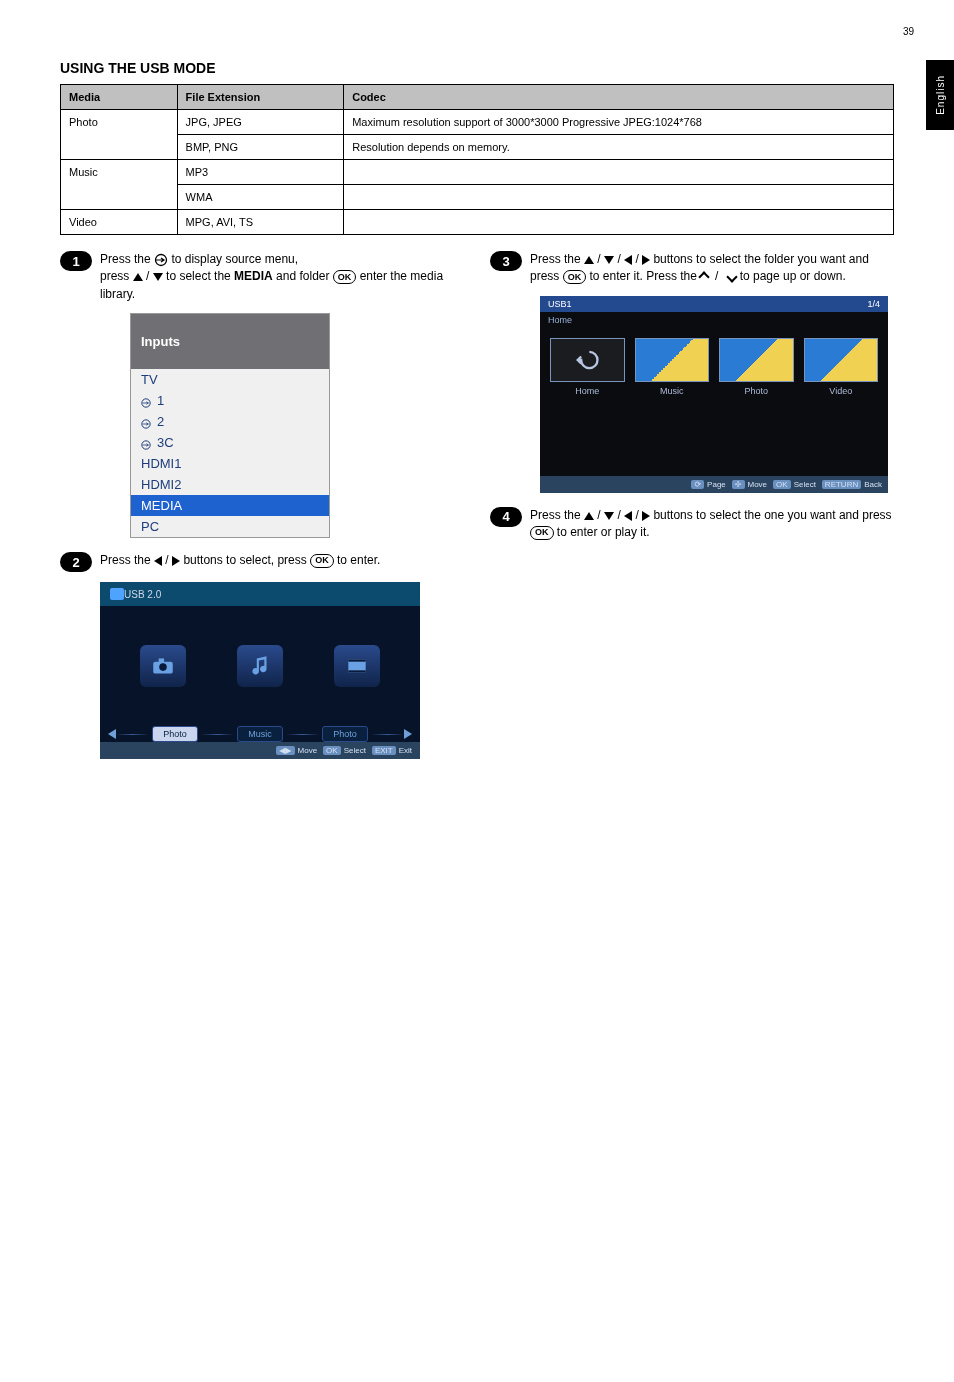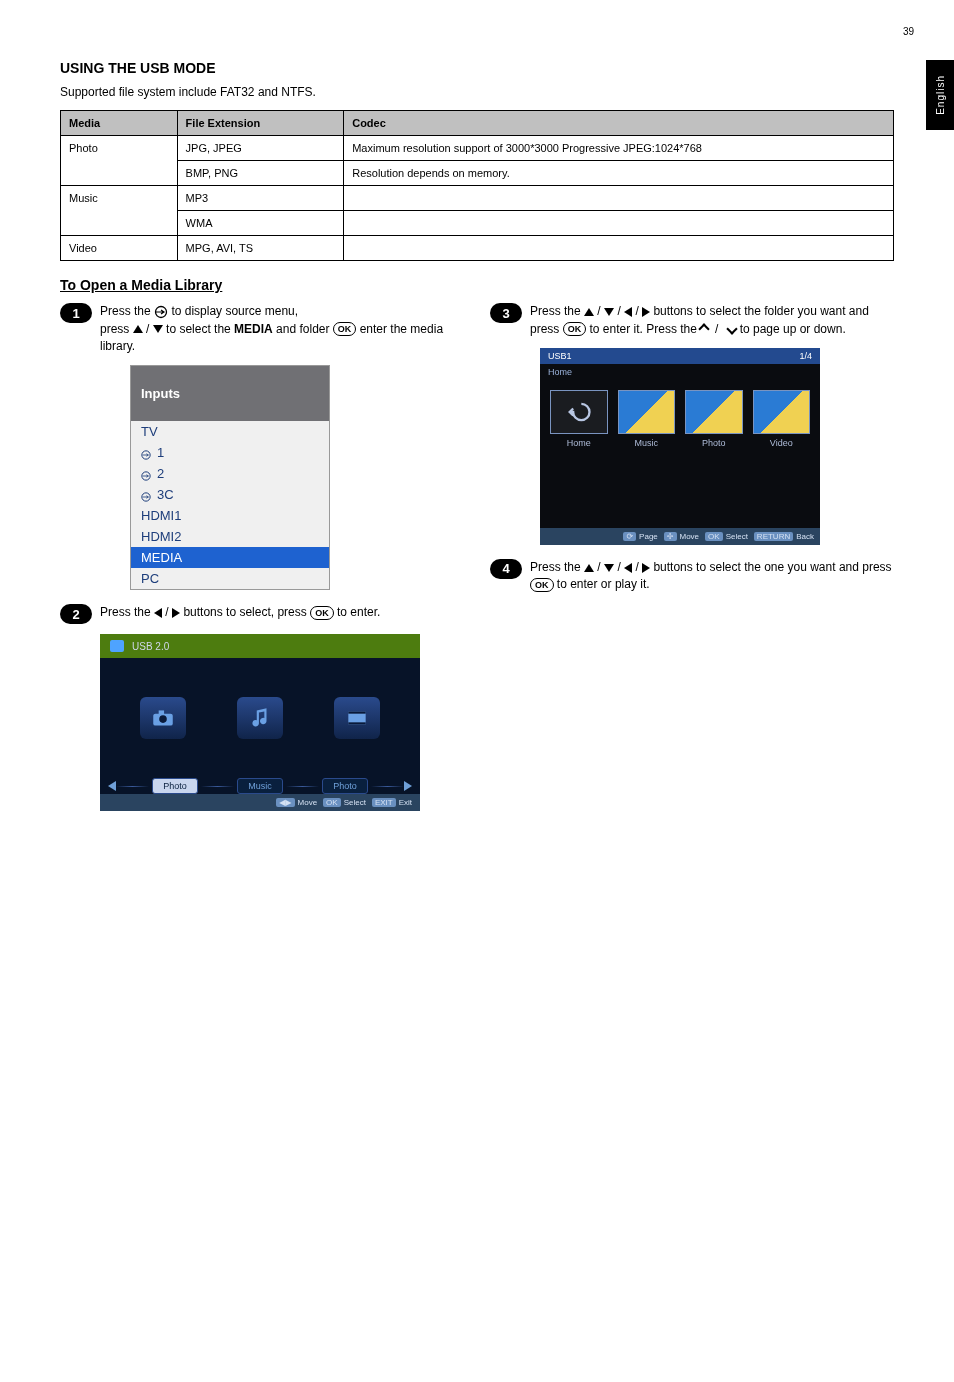--- a/index.html
+++ b/index.html
@@ -22,37 +22,37 @@
   .inline-icon{display:inline-flex;align-items:center;justify-content:center;vertical-align:middle}
   .ok-btn{display:inline-flex;align-items:center;justify-content:center;border:1.5px solid #000;border-radius:10px;padding:0 4px;font-size:9px;font-weight:bold;height:14px;vertical-align:middle}
   
   .menu-box{width:200px;margin:8px 0 14px 70px;border:1px solid #999;font-size:13px}
   .menu-title{background:#707074;color:#fff;font-weight:bold;padding:20px 10px}
   .menu-item{padding:3px 10px;color:#1e3e7b;display:flex;align-items:flex-end;gap:6px;background:#f0f0f0}
   .menu-item.sel{background:#1e62d0;color:#fff}
   .src-icon{width:10px;height:10px;display:inline-block}
   
   .media1{width:320px;margin:10px 0 0 40px;background:#071328;color:#cfd7ea;font-size:10px}
-  .m1-top{background:#4d7c0f;padding:6px 10px;display:flex;align-items:center;gap:8px}
+  .m1-top{background:#0c4a6e;padding:6px 10px;display:flex;align-items:center;}
   .m1-top .usb-icn{width:14px;height:12px;background:#4ea3ff;border-radius:2px}
   .m1-body{height:120px;display:flex;align-items:center;justify-content:space-around;padding:0 14px}
   .m1-tile{width:46px;height:42px;background:linear-gradient(#2a4a8c,#10244a);border-radius:6px;display:flex;align-items:center;justify-content:center}
   .m1-tile svg{width:26px;height:26px}
   .m1-row{display:flex;align-items:center;color:#6fa0d8;font-size:9px}
   .m1-row .arrow{width:0;height:0;border-top:5px solid transparent;border-bottom:5px solid transparent}
   .m1-row .arrow.l{border-right:8px solid #6fa0d8;margin-left:8px}
   .m1-row .arrow.r{border-left:8px solid #6fa0d8;margin-right:8px}
   .m1-row .bar{flex:1;height:1px;background:linear-gradient(to right,transparent,#3a5a9a,transparent)}
   .m1-row .lbl{padding:2px 10px;border:1px solid #2a4a8c;border-radius:3px;margin:0 3px;background:#09203e}
   .m1-row .lbl.sel{background:#c9d6ee;color:#09203e}
   .m1-legend{background:#2a4460;display:flex;justify-content:flex-end;gap:6px;padding:4px 8px;font-size:8px;color:#d4e0f2}
   .lg{display:flex;align-items:center;gap:3px}
   .lg .k{background:#6a90c0;border-radius:2px;padding:0 3px;font-size:8px}
   
-  .media2{width:280px;margin:8px 0 0 50px;background:#0a0c10;color:#cfd7ea;font-size:9px}
+  .media2{width:348px;margin:8px 0 0 50px;background:#0a0c10;color:#cfd7ea;font-size:9px}
   .m2-top{background:#234a8f;color:#fff;padding:3px 8px;display:flex;justify-content:space-between}
   .m2-sub{padding:3px 8px;color:#9ab2da}
   .m2-grid{display:flex;gap:10px;padding:10px}
   .m2-tile{flex:1}
   .m2-thumb{height:44px;background:linear-gradient(135deg,#2a7bd4 50%,#f0d152 50%);border:1px solid #7a94c0}
   .m2-thumb.home{background:#1a1c20;display:flex;align-items:center;justify-content:center}
   .m2-cap{text-align:center;padding-top:4px;color:#aebcd8}
   .m2-space{height:70px}
   .m2-legend{background:#2a4460;display:flex;justify-content:flex-end;gap:6px;padding:4px 6px;font-size:8px;color:#d4e0f2}
   .tri{display:inline-block;width:0;height:0;vertical-align:middle}
@@ -67,21 +67,20 @@
 </head>
 <body>
 
 <div class="page">
   <div class="pagenum">39</div>
   <div class="side-tab">
       <span>English</span>
     </div>
 
   <h1 class="title">USING THE USB MODE</h1>
-  <p class="intro">Supported file system include FAT32 and NTFS.</p>
 
   <table class="filetbl">
     <colgroup>
         <col style="width:14%">
         <col style="width:20%">
         <col>
       </colgroup>
     <thead>
       <tr>
         <th>Media</th>
@@ -109,21 +108,20 @@
         <td></td>
       </tr>
       <tr>
         <td>Video</td>
         <td>MPG, AVI, TS</td>
         <td></td>
       </tr>
     </tbody>
   </table>
 
-  <div class="subhead">To Open a Media Library</div>
 
   <div class="cols">
 
     <div class="col">
 
       <div class="step">
         <span class="stepbadge">1</span>
         <div class="steptext">
           <span>Press the </span>
           <span class="inline-icon">

